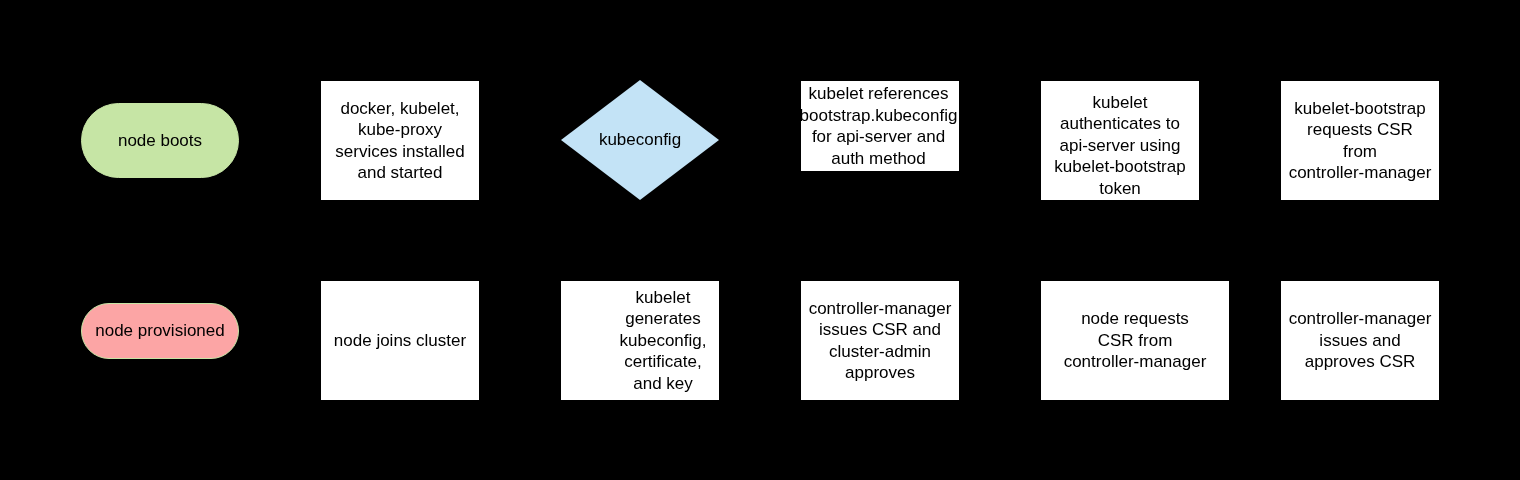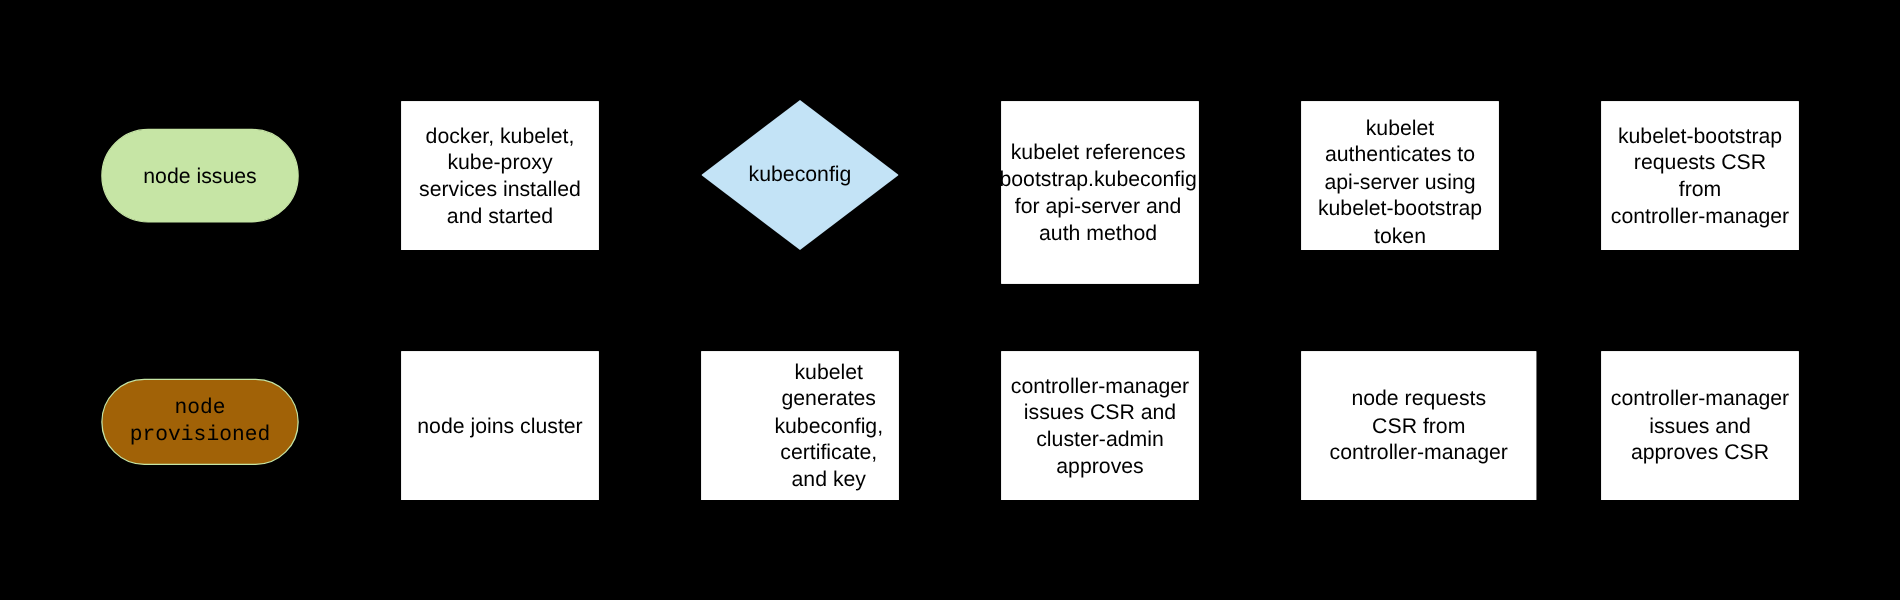--- a/index.html
+++ b/index.html
@@ -72,42 +72,42 @@
   .node.overflow .node-label {
     width: 164px;
     margin-left: -3px;
   }
 </style>
 </head>
 <body>
 
 <div id="canvas">
     <div style="position: absolute; left: 0px; top: 0px; width: 100%; height: 100%; pointer-events: none;">
-      <div class="node rounded" style="pointer-events: auto; left: 81px; top: 103px; width: 158px; height: 75px; background: rgb(198, 229, 165); border-color: rgb(198, 229, 165);"><span class="node-label">node issues</span></div>
+      <div class="node rounded" style="pointer-events: auto; left: 81px; top: 103px; width: 158px; height: 75px; background: rgb(198, 229, 165); border-color: rgb(198, 229, 165);"><span class="node-label">node boots</span></div>
       <div class="node diamond" style="pointer-events: auto; left: 561px; top: 80px; width: 158px; height: 120px;"><div class="diamond-shape" style="background: rgb(195, 227, 246);"></div><span class="node-label">kubeconfig</span></div>
       <div class="node rect" style="pointer-events: auto; left: 321px; top: 81px; width: 158px; height: 119px; background: rgb(255, 255, 255); border-color: rgb(255, 255, 255);"><span class="node-label">docker, kubelet,
 kube-proxy
 services installed
 and started</span></div>
-      <div class="node rect overflow" style="pointer-events: auto; left: 801px; top: 81px; width: 158px; height: 146px; background: rgb(255, 255, 255); border-color: rgb(255, 255, 255);"><span class="node-label">kubelet references
+      <div class="node rect overflow" style="pointer-events: auto; left: 801px; top: 81px; width: 158px; height: 90px; background: rgb(255, 255, 255); border-color: rgb(255, 255, 255);"><span class="node-label">kubelet references
 bootstrap.kubeconfig
 for api-server and
 auth method</span></div>
       <div class="node rect" style="pointer-events: auto; left: 1041px; top: 81px; width: 158px; height: 119px; background: rgb(255, 255, 255); border-color: rgb(255, 255, 255); align-items: flex-end;"><span class="node-label">kubelet
 authenticates to
 api-server using
 kubelet-bootstrap
 token</span></div>
       <div class="node rect" style="pointer-events: auto; left: 1281px; top: 81px; width: 158px; height: 119px; background: rgb(255, 255, 255); border-color: rgb(255, 255, 255);"><span class="node-label">kubelet-bootstrap
 requests CSR
 from
 controller-manager</span></div>
     </div>
     <div style="position: absolute; left: 0px; top: 0px; width: 100%; height: 100%; pointer-events: none;">
-      <div class="node rounded" style="pointer-events: auto; left: 81px; top: 303px; width: 158px; height: 69px; background: #a16207; border-color: rgb(198, 229, 165); font-family: Liberation Mono, monospace;"><span class="node-label">node provisioned</span></div>
+      <div class="node rounded" style="pointer-events: auto; left: 81px; top: 303px; width: 158px; height: 56px; background: #fca5a5; border-color: rgb(198, 229, 165);"><span class="node-label">node provisioned</span></div>
       <div class="node rect" style="pointer-events: auto; left: 321px; top: 281px; width: 158px; height: 119px; background: rgb(255, 255, 255); border-color: rgb(255, 255, 255);"><span class="node-label">node joins cluster</span></div>
       <div class="node rect" style="pointer-events: auto; left: 561px; top: 281px; width: 158px; height: 119px; background: rgb(255, 255, 255); border-color: rgb(255, 255, 255); padding-left: 46px;"><span class="node-label">kubelet generates
 kubeconfig,
 certificate, and key</span></div>
       <div class="node rect" style="pointer-events: auto; left: 801px; top: 281px; width: 158px; height: 119px; background: rgb(255, 255, 255); border-color: rgb(255, 255, 255);"><span class="node-label">controller-manager
 issues CSR and
 cluster-admin
 approves</span></div>
       <div class="node rect" style="pointer-events: auto; left: 1041px; top: 281px; width: 188px; height: 119px; background: rgb(255, 255, 255); border-color: rgb(255, 255, 255);"><span class="node-label">node requests
 CSR from

